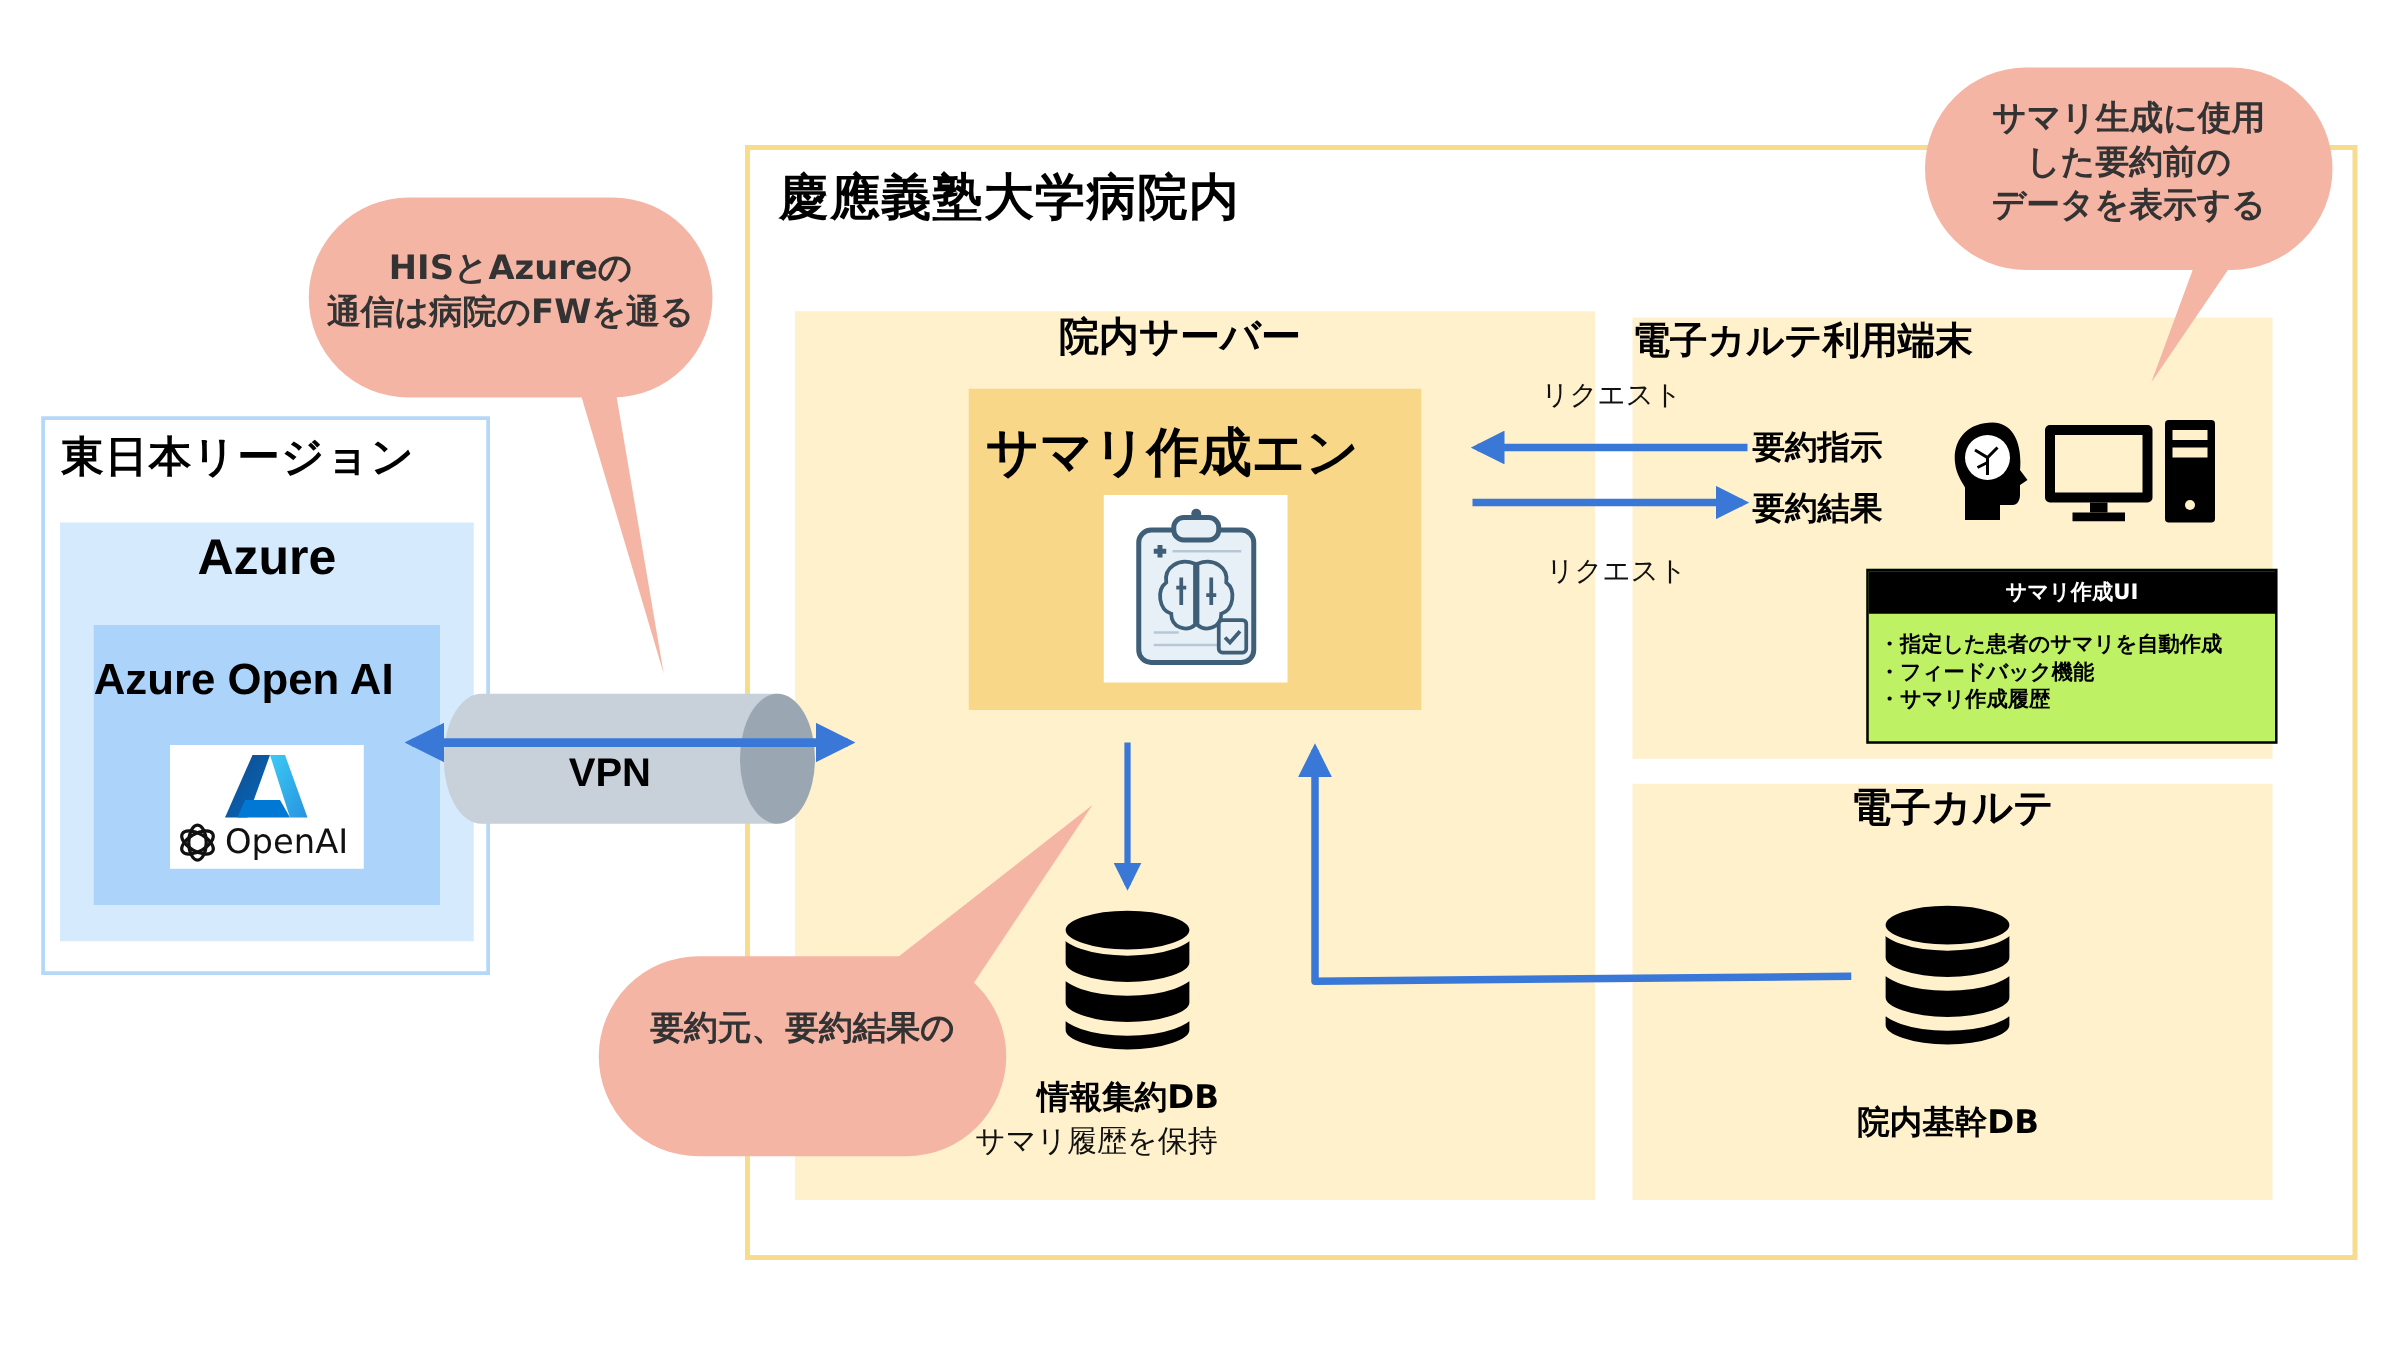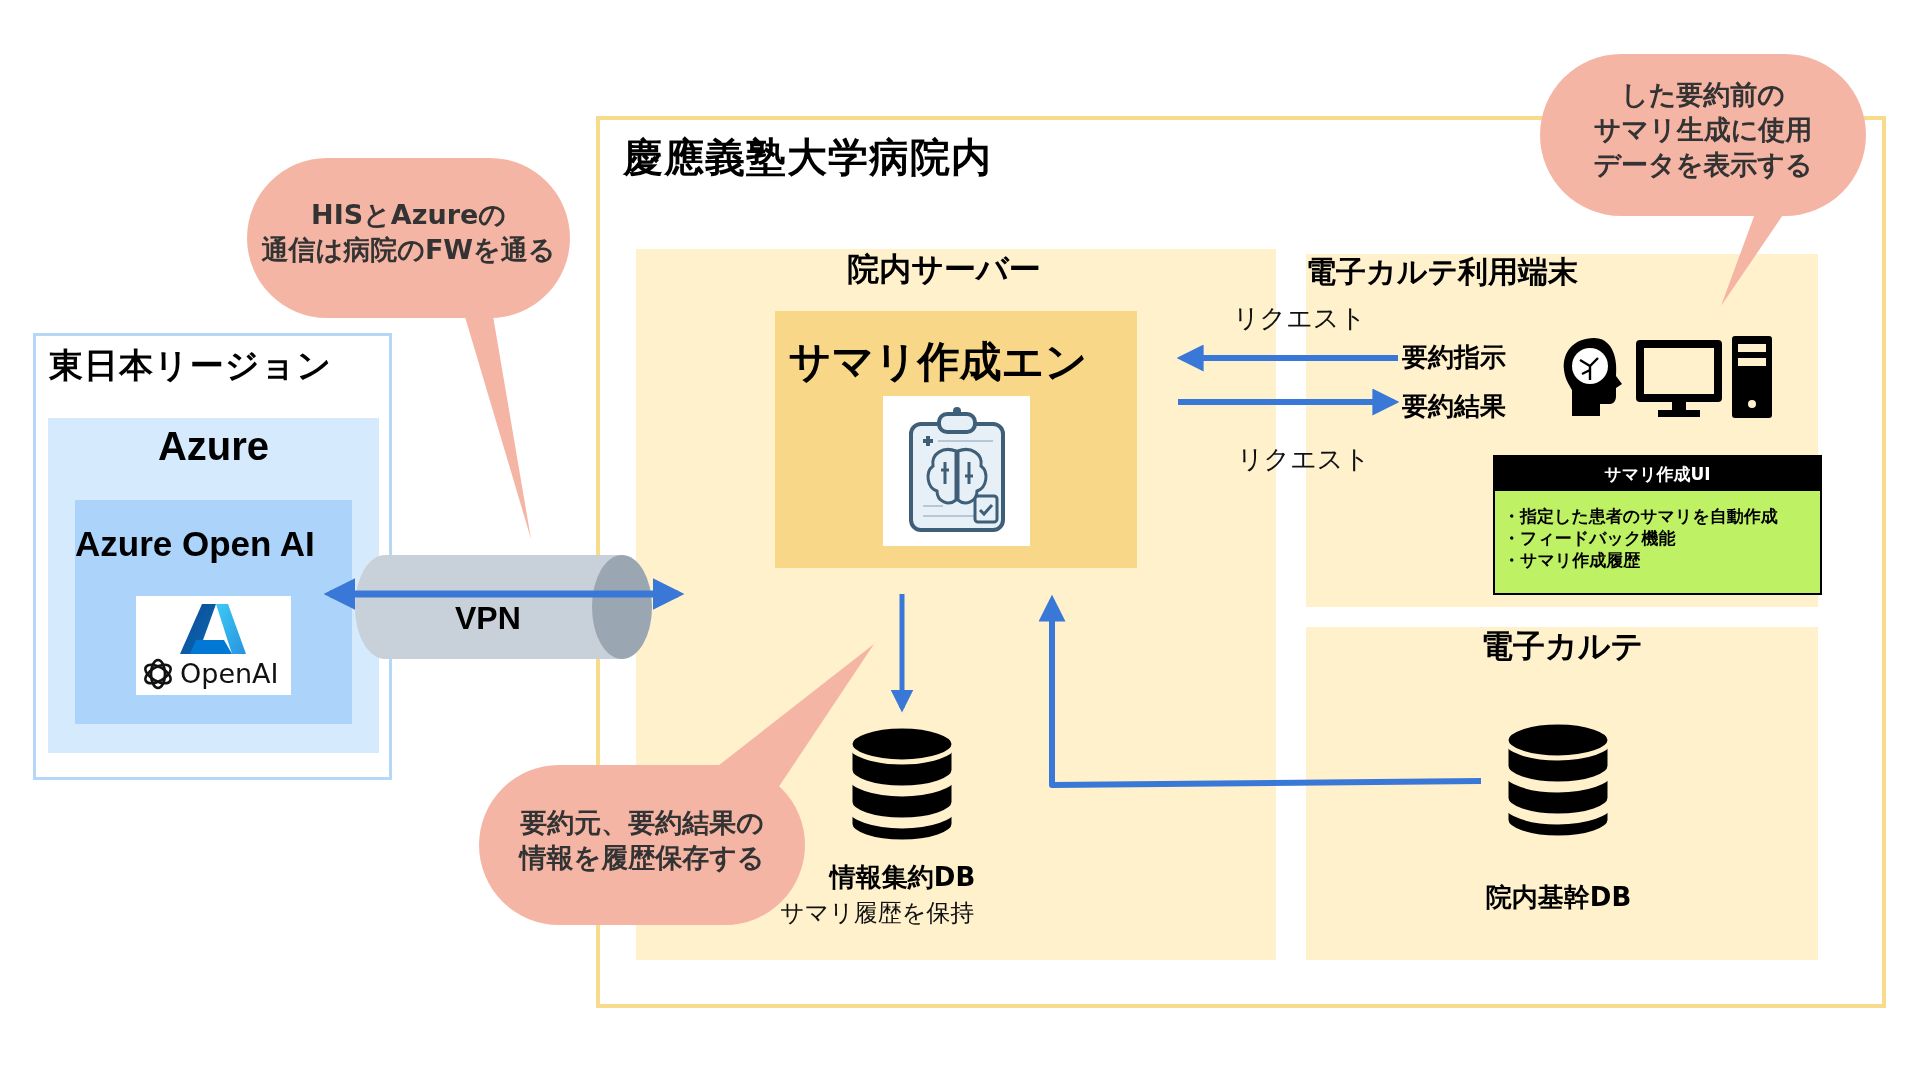--- a/index.html
+++ b/index.html
@@ -24,21 +24,21 @@
   #server-title { left:636px; top:248px; width:616px; font-size:32px; font-weight:bold; text-align:center; }
   #engine { left:775px; top:311px; width:362px; height:257px; background:#f8d888; }
   #engine-title { left:775px; top:334px; width:326px; font-size:42px; font-weight:bold; text-align:center; }
   #engine-icon-card { left:883px; top:396px; width:147px; height:150px; background:#fff; }
 
   #terminal { left:1306px; top:254px; width:512px; height:353px; background:#fff1cc; }
   #terminal-title { left:1306px; top:252px; width:512px; font-size:30px; font-weight:bold; }
   #karte { left:1306px; top:627px; width:512px; height:333px; background:#fff1cc; }
   #karte-title { left:1306px; top:625px; width:512px; font-size:32px; font-weight:bold; text-align:center; }
 
-  .flow-label { font-size:26px; color:#111; }
+  .flow-label { font-size:22px; color:#111; }
   .flow-action { font-size:26px; font-weight:bold; }
 
   #ui-card { left:1457px; top:455px; width:325px; height:136px; border:2px solid #000; background:#bef264;margin-left:36px; }
   #ui-card-header { left:0; top:0; width:100%; height:34px; background:#000; color:#fff; font-size:17px; font-weight:bold; text-align:center; line-height:34px; position:absolute; }
   #ui-card-list { position:absolute; left:8px; top:48px; margin:0; padding:0; list-style:none; font-size:17px; font-weight:bold; line-height:22px; }
   #ui-card-list li::before { content:"・"; }
 
   .db-label { font-size:26px; font-weight:bold; text-align:center; }
   .db-sub { font-size:24px; text-align:left; color:#111; }
 
@@ -201,20 +201,19 @@
   </g>
 </svg>
 
 <div id="vpn-label" class="abs">VPN</div>
 
 <div class="abs bubble-text" style="left:247px;top:197px;width:323px">
   <div>HISとAzureの</div>
   <div>通信は病院のFWを通る</div>
 </div>
 <div class="abs bubble-text" style="left:1540px;top:77px;width:326px">
+  <div>サマリ生成に使用</div>
   <div>した要約前の</div>
-  <div>サマリ生成に使用</div>
   <div>データを表示する</div>
 </div>
 <div class="abs bubble-text" style="left:479px;top:805px;width:326px">
   <div>要約元、要約結果の</div>
-  <div>情報を履歴保存する</div>
 </div>
 
 </body></html>

